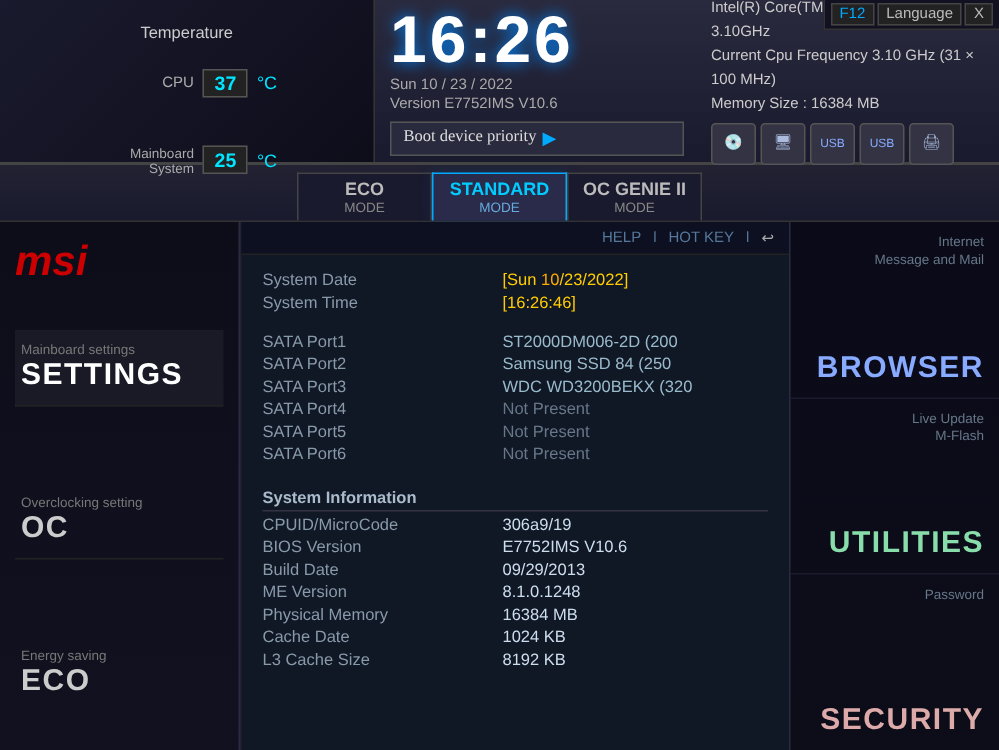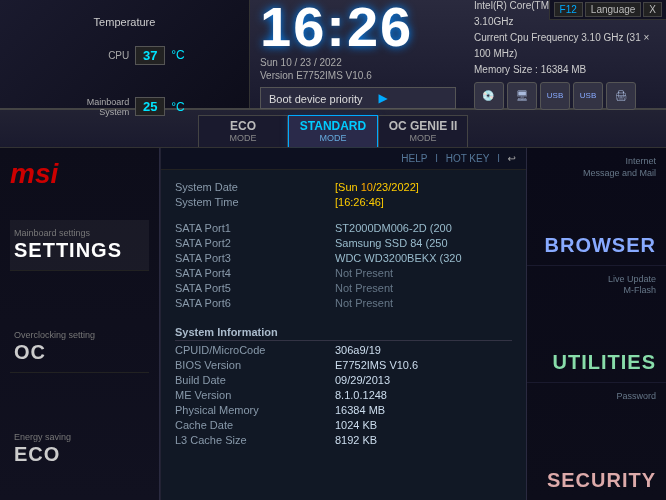--- a/index.html
+++ b/index.html
@@ -91,45 +91,46 @@
 
     .top-center {
       flex: 1;
       display: flex;
       flex-direction: column;
       justify-content: center;
       padding: 8px 10px;
     }
 
     .clock-time {
-      font-size: 56px;
+      font-size: 44px;
       font-weight: bold;
       color: #ffffff;
       letter-spacing: 2px;
       text-shadow: 0 0 10px #0088ff;
       line-height: 1;
     }
 
     .date-version {
       font-size: 10px;
       color: #aaa;
       margin-top: 2px;
     }
 
     .boot-priority-btn {
       display: inline-flex;
-      align-items: flex-end;
-      gap: 16px;
+      align-items: flex-start;
+      gap: 4px;
       margin-top: 6px;
       background: #2a2a3e;
       border: 1px solid #555;
       color: #ddd;
       font-size: 11px;
       padding: 3px 8px;
       cursor: pointer;
+      font-family: Liberation Serif, serif;
     }
     .boot-priority-btn .arrow {
       color: #00aaff;
       font-size: 12px;
     }
 
     .top-right {
       width: 200px;
       display: flex;
       flex-direction: column;

